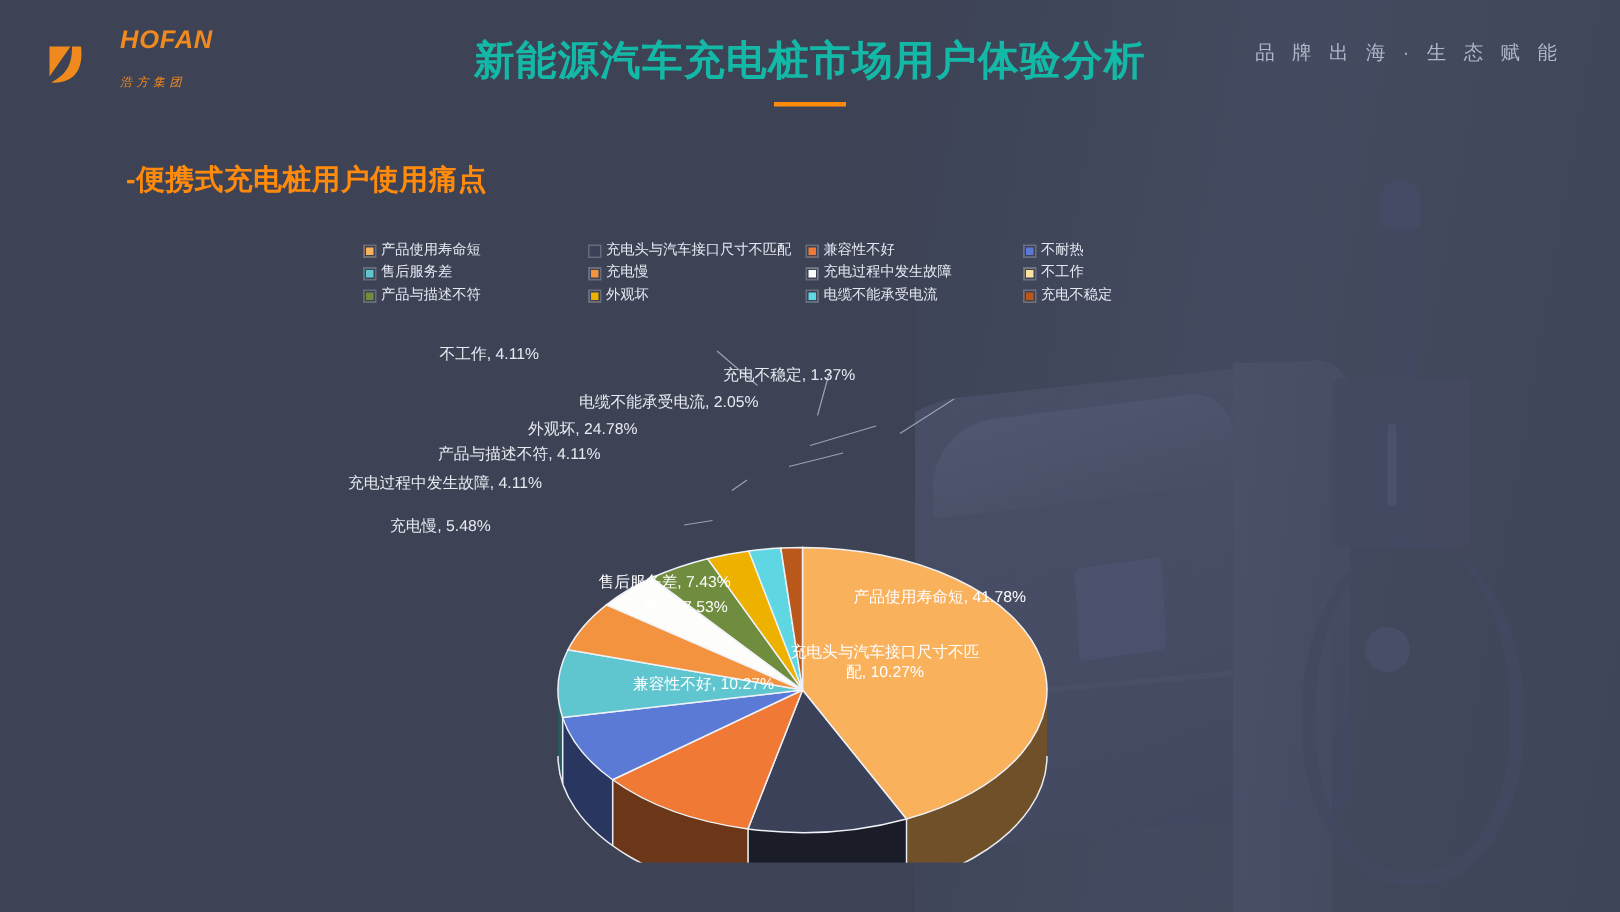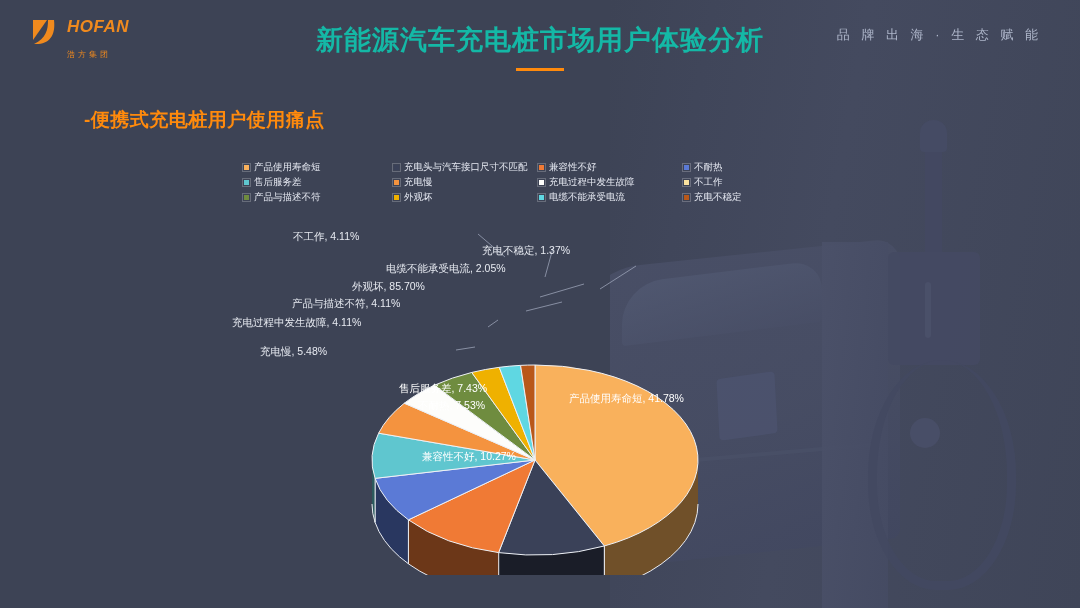--- a/index.html
+++ b/index.html
@@ -119,31 +119,32 @@
     width: 30px; height: 30px;
     border-radius: 50%;
     background: #494f68;
     opacity: .9;
   }
 
   
   .logo {
     position: absolute;
     left: 30px; top: 18px;
-    display: flex; align-items: flex-start; gap: 5px;
+    display: flex; align-items: flex-end; gap: 18px;
   }
   .logo-mark { display: block; }
   .logo-txt { display: flex; flex-direction: column; line-height: 1; }
   .logo-en {
     color: #f08a1e; font-weight: bold; font-style: italic;
     font-size: 17px; letter-spacing: .5px;
   }
   .logo-cn {
     color: #f08a1e; font-size: 8px; letter-spacing: 3px;
     margin-top: 16px;
+    font-style: italic;
   }
 
   .title {
     position: absolute;
     left: 0; right: 0; top: 22px;
     text-align: center;
     color: #14b8a6;
     font-size: 27px;
     font-weight: bold;
     letter-spacing: 1px;
@@ -527,23 +528,27 @@
           <polyline points="262,87 226,96"></polyline>
           <polyline points="198,105 188,112"></polyline>
           <polyline points="156,135 175,132"></polyline>
           <polyline points="253,33 245,62"></polyline>
         </g>
     </svg>
   </div>
 
   <div class="lbl" style="left:293px; top:230px;">不工作, 4.11%</div>
   <div class="lbl" style="left:386px; top:262px;">电缆不能承受电流, 2.05%</div>
-  <div class="lbl" style="left:352px; top:280px;">外观坏, 85.70%</div>
+  <div class="lbl" style="left:352px; top:280px;">外观坏, 24.78%</div>
   <div class="lbl" style="left:292px; top:297px;">产品与描述不符, 4.11%</div>
   <div class="lbl" style="left:232px; top:316px;">充电过程中发生故障, 4.11%</div>
   <div class="lbl" style="left:260px; top:345px;">充电慢, 5.48%</div>
   <div class="lbl teal" style="left:399px; top:382px;">售后服务差, 7.43%</div>
   <div class="lbl dark" style="left:418px; top:399px;">不耐热, 7.53%</div>
   <div class="lbl inner" style="left:422px; top:450px;">兼容性不好, 10.27%</div>
+  <div class="lbl inner" style="left:527px; top:429px; text-align:center;">
+    <span>充电头与汽车接口尺寸不匹</span><br>
+    <span>配, 10.27%</span>
+  </div>
   <div class="lbl inner" style="left:569px; top:356px;margin-top:36px;">产品使用寿命短, 41.78%</div>
   <div class="lbl" style="left:482px; top:244px;text-align:center;">充电不稳定, 1.37%</div>
 
 </div>
 
 </body></html>

